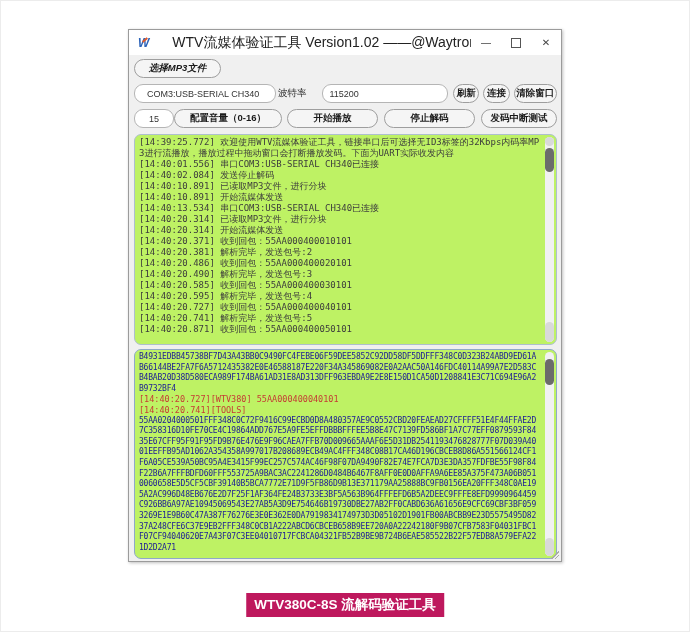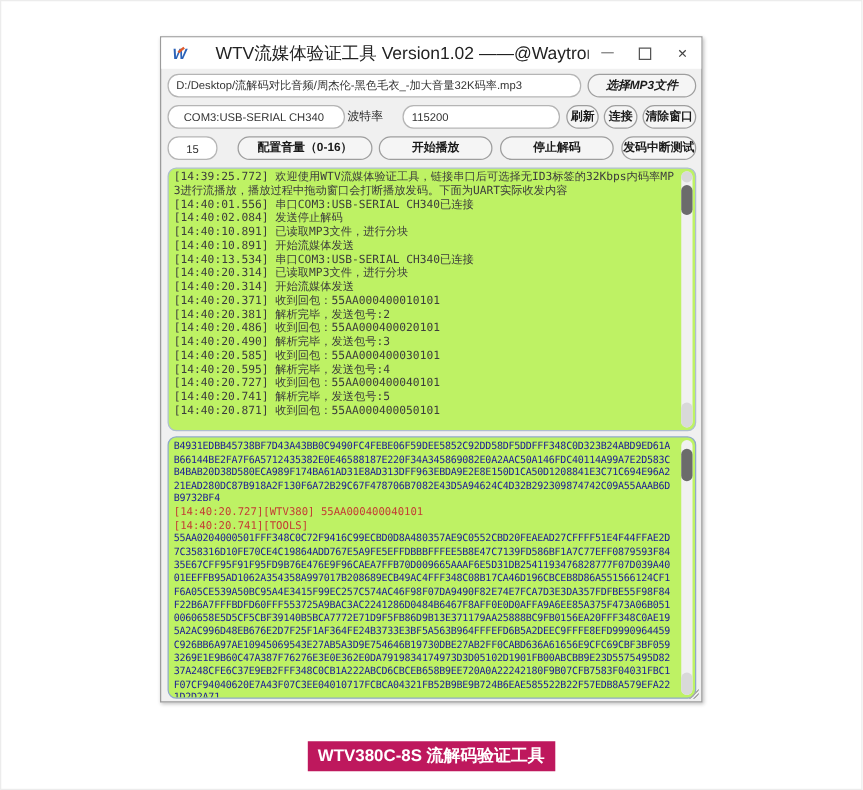--- a/index.html
+++ b/index.html
@@ -66,21 +66,21 @@
     white-space:nowrap;cursor:default;
   }
   .r1-path{flex:1;margin-right:5px;}
   .r1-select{width:87px;font-style:italic;}
   .r2-port{width:150px;margin-right:2px;padding-left:12px;}
   .r2-baudlabel{font-size:9.5px;color:#222;margin-right:16px;white-space:nowrap;}
   .r2-baud{width:133px;margin-right:5px;}
   .r2-refresh{width:28px;margin-right:4px;}
   .r2-connect{width:28px;margin-right:4px;}
   .r2-clear{width:46px;}
-  .r3-vol{width:40px;justify-content:center;padding:0 2px;margin-right:16px;}
+  .r3-vol{width:40px;justify-content:center;padding:0 2px;margin-right:0;}
   .r3-volbtn{width:108px;margin-right:5px;}
   .r3-play{width:91px;margin-right:6px;}
   .r3-stop{width:91px;margin-right:6px;}
   .r3-int{flex:1;}
   
   .textarea{
     position:relative;
     background:#bef264;box-sizing:border-box;
     border-radius:7px;overflow:hidden;
   }
@@ -151,21 +151,20 @@
         <span class="win-btn">
             <span class="max-glyph"></span>
           </span>
         <span class="win-btn">✕</span>
       </div>
     </div>
 
     <div class="body-area">
 
       <div class="row">
-        <div class="field r1-path">D:/Desktop/流解码对比音频/周杰伦-黑色毛衣_-加大音量32K码率.mp3</div>
         <div class="btn r1-select">选择MP3文件</div>
       </div>
 
       <div class="row">
         <div class="field r2-port">COM3:USB-SERIAL CH340</div>
         <span class="r2-baudlabel">波特率</span>
         <div class="field r2-baud">115200</div>
         <div class="btn r2-refresh">刷新</div>
         <div class="btn r2-connect">连接</div>
         <div class="btn r2-clear">清除窗口</div>
@@ -205,21 +204,20 @@
           <div class="thumb-light log-bottom"></div>
         </div>
       </div>
 
       <div class="textarea hexbox">
         <div class="txt-inner">
           <div>
               <div class="hex-line">B4931EDBB45738BF7D43A43BB0C9490FC4FEBE06F59DEE5852C92DD58DF5DDFFF348C0D323B24ABD9ED61A</div>
               <div class="hex-line">B66144BE2FA7F6A5712435382E0E46588187E220F34A345869082E0A2AAC50A146FDC40114A99A7E2D583C</div>
               <div class="hex-line">B4BAB20D38D580ECA989F174BA61AD31E8AD313DFF963EBDA9E2E8E150D1CA50D1208841E3C71C694E96A2</div>
-              <div class="hex-line">21EAD280DC87B918A2F130F6A72B29C67F478706B7082E43D5A94624C4D32B292309874742C09A55AAAB6D</div>
               <div class="hex-line">B9732BF4</div>
             </div>
           <div>
               <div class="red-line">[14:40:20.727][WTV380] 55AA000400040101</div>
               <div class="red-line">[14:40:20.741][TOOLS]</div>
             </div>
           <div>
               <div class="hex-line">55AA0204000501FFF348C0C72F9416C99ECBD0D8A480357AE9C0552CBD20FEAEAD27CFFFF51E4F44FFAE2D</div>
               <div class="hex-line">7C358316D10FE70CE4C19864ADD767E5A9FE5EFFDBBBFFFEE5B8E47C7139FD586BF1A7C77EFF0879593F84</div>
               <div class="hex-line">35E67CFF95F91F95FD9B76E476E9F96CAEA7FFB70D009665AAAF6E5D31DB2541193476828777F07D039A40</div>

